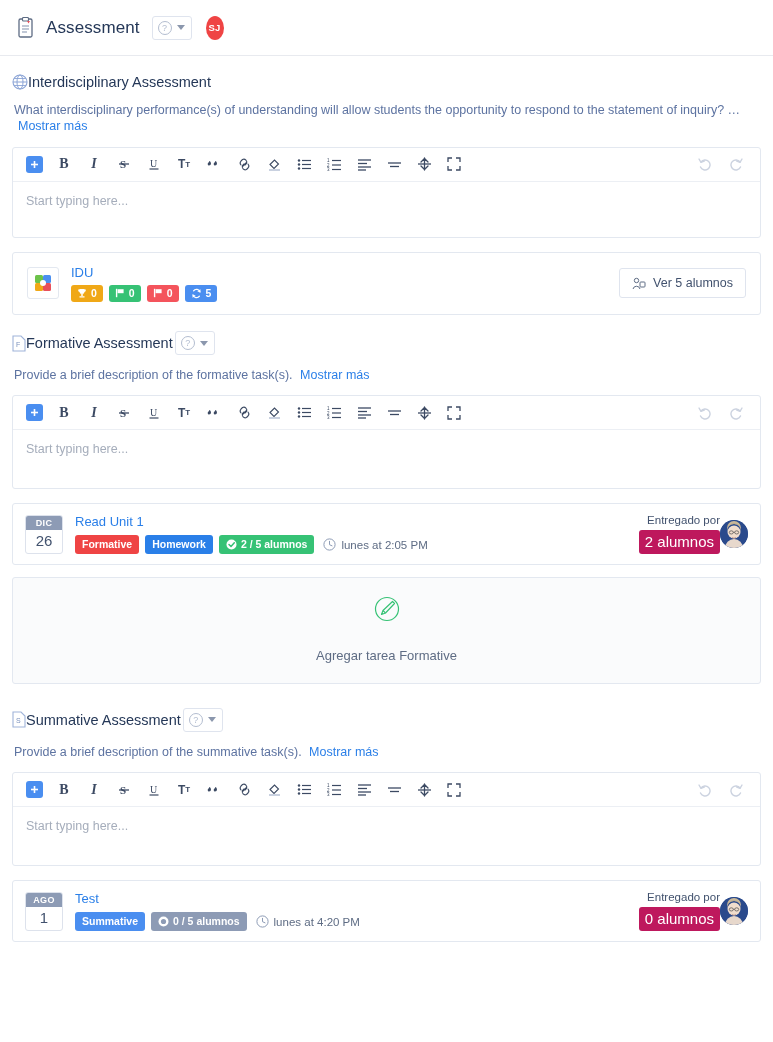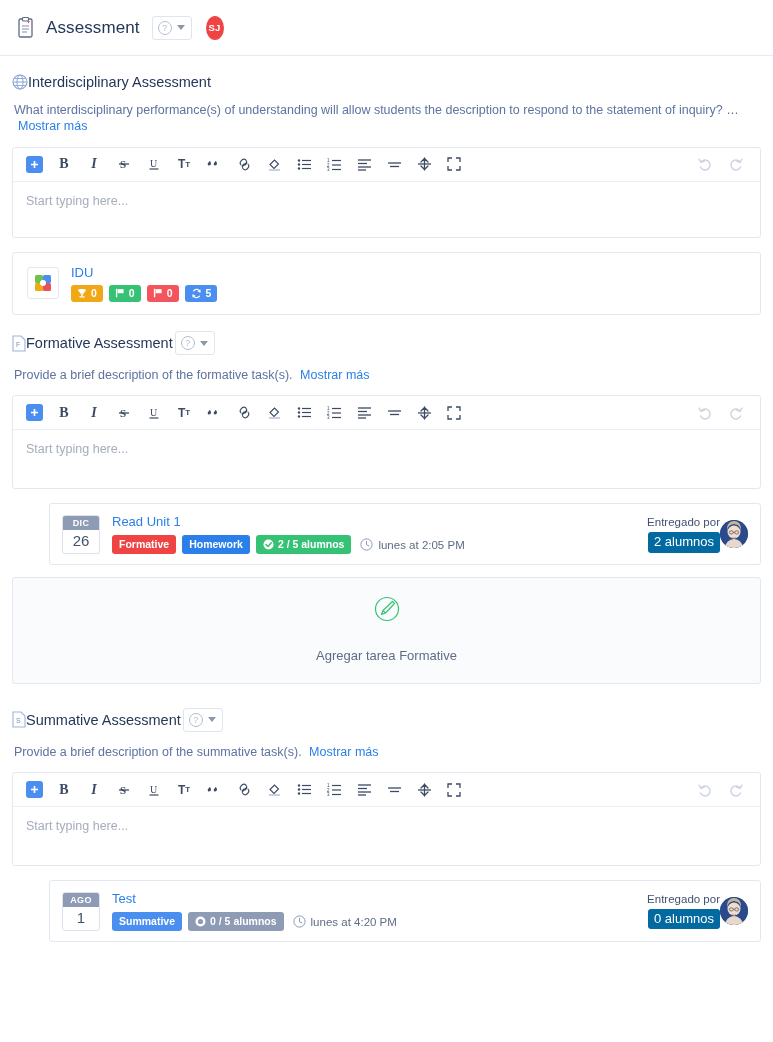--- a/index.html
+++ b/index.html
@@ -176,21 +176,20 @@
 
   
   .task-card {
     border: 1px solid #e3e8f0;
     border-radius: 3px;
     background: #fff;
     display: flex;
     align-items: center;
     padding: 10px 12px;
     margin-bottom: 12px;
-    margin-left: 37px;
   }
   .date-box {
     width: 38px;
     border: 1px solid #dde2ec;
     border-radius: 3px;
     overflow: hidden;
     text-align: center;
     flex: 0 0 auto;
     margin-right: 12px;
     background: #fff;
@@ -222,22 +221,22 @@
   }
   .task-right {
     margin-left: auto;
     display: flex; align-items: center; gap: 0;
   }
   .deliver-col {
     display: flex; flex-direction: column; align-items: flex-end; gap: 4px;
   }
   .deliver-lbl { font-size: 11.5px; color: #42526e; }
   .alumnos-badge {
-    background: #0369a1; color: #fff;
-    font-size: 13px; border-radius: 3px;
+    background: #be185d; color: #fff;
+    font-size: 15px; border-radius: 3px;
     padding: 2px 6px; line-height: 1.3;
   }
   .avatar-photo {
     width: 28px; height: 28px; border-radius: 50%;
     flex: 0 0 auto; overflow: hidden;
     background: #2a4a8c;
   }
 
   
   .add-task {
@@ -283,21 +282,21 @@
         <circle cx="8" cy="8" r="7" fill="none" stroke="#8ba4d6" stroke-width="1.1"></circle>
         <ellipse cx="8" cy="8" rx="3" ry="7" fill="none" stroke="#8ba4d6" stroke-width="1"></ellipse>
         <line x1="1" y1="8" x2="15" y2="8" stroke="#8ba4d6" stroke-width="1"></line>
         <line x1="2.2" y1="4.5" x2="13.8" y2="4.5" stroke="#8ba4d6" stroke-width="0.9"></line>
         <line x1="2.2" y1="11.5" x2="13.8" y2="11.5" stroke="#8ba4d6" stroke-width="0.9"></line>
       </svg>
     </span>
     <span class="sec-title">Interdisciplinary Assessment</span>
   </div>
   <div class="sec-desc">
-    <span>What interdisciplinary performance(s) of understanding will allow students the description to respond to the statement of inquiry? …</span>
+    <span>What interdisciplinary performance(s) of understanding will allow students the opportunity to respond to the statement of inquiry? …</span>
     <span class="show-more">Mostrar más</span>
   </div>
 
   <div class="editor">
     <div class="toolbar">
       <span class="tb-btn">
         <span class="tb-plus">
             <svg width="11" height="11" viewBox="0 0 11 11">
               <line x1="5.5" y1="2" x2="5.5" y2="9" stroke="#fff" stroke-width="1.6"></line>
               <line x1="2" y1="5.5" x2="9" y2="5.5" stroke="#fff" stroke-width="1.6"></line>
@@ -435,20 +434,28 @@
         <span class="pill blue">
           <svg width="11" height="11" viewBox="0 0 11 11">
               <path d="M9 4 a3.6 3.6 0 0 0 -6.4 -1.2 M2 7 a3.6 3.6 0 0 0 6.4 1.2" fill="none" stroke="#fff" stroke-width="1.3" stroke-linecap="round"></path>
               <path d="M9.6 1.3 L9.2 4.3 L6.3 3.6" fill="#fff"></path>
               <path d="M1.4 9.7 L1.8 6.7 L4.7 7.4" fill="#fff"></path>
             </svg>
           <span>5</span>
         </span>
       </div>
     </div>
+    <span class="ver-alumnos">
+      <svg width="14" height="13" viewBox="0 0 14 13">
+          <circle cx="4.5" cy="3.5" r="2.2" fill="none" stroke="#5e6c84" stroke-width="1"></circle>
+          <path d="M1 12 a3.6 3.6 0 0 1 7 0" fill="none" stroke="#5e6c84" stroke-width="1"></path>
+          <rect x="8" y="5" width="5" height="5" rx="0.8" fill="none" stroke="#5e6c84" stroke-width="1"></rect>
+        </svg>
+      <span>Ver 5 alumnos</span>
+    </span>
   </div>
 
   <div class="sec-head">
     <span class="sq-icon">
       <svg width="14" height="17" viewBox="0 0 14 17">
         <path d="M1 1 h8 l4 4 v11 h-12 z" fill="none" stroke="#9fb3d9" stroke-width="1.1"></path>
         <text x="4" y="11.5" font-size="7" fill="#7b91bd" font-family="Liberation Sans,sans-serif">F</text>
       </svg>
     </span>
     <span class="sec-title">Formative Assessment</span>

